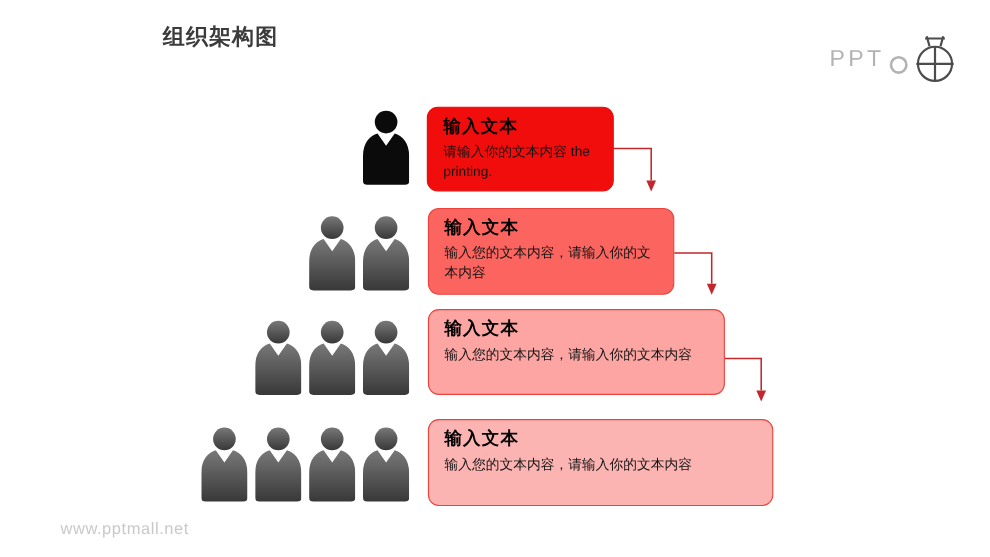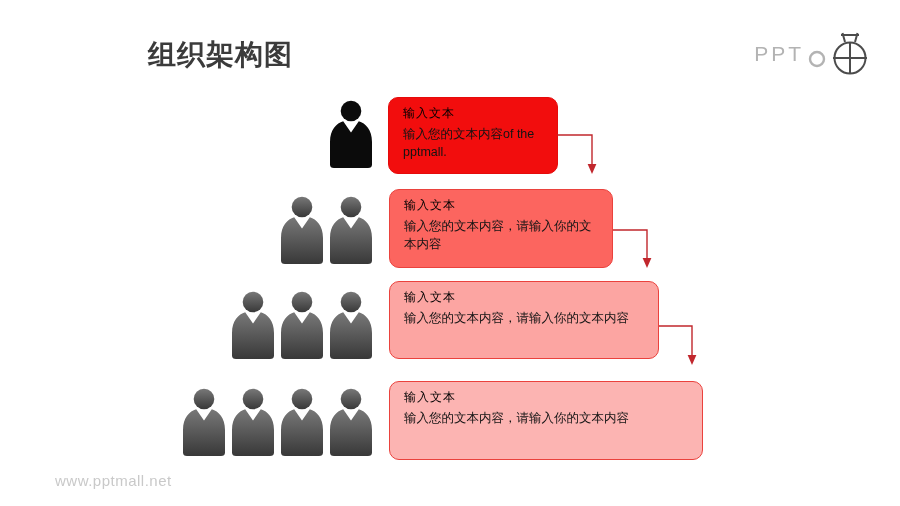--- a/index.html
+++ b/index.html
@@ -2,22 +2,22 @@
 <html><head>
 <meta charset="utf-8">
 <style>
   html,body{margin:0;padding:0;background:#ffffff;}
   .slide{
     position:relative;width:900px;height:506px;background:#ffffff;overflow:hidden;
     font-family:"Liberation Sans","DejaVu Sans",sans-serif;
   }
   
   .slide-title{
-    position:absolute;left:148px;top:36px;
-    font-size:28px;font-weight:bold;color:#3b3b3b;letter-spacing:1px;
+    position:absolute;left:148px;top:20px;
+    font-size:20px;font-weight:bold;color:#3b3b3b;letter-spacing:1px;
   }
   
   .logo{position:absolute;right:28px;top:30px;display:flex;align-items:center;}
   .logo-text{
     font-size:21px;color:#b3b3b3;letter-spacing:3px;font-weight:400;
     margin-right:4px;
   }
   
   .watermark{
     position:absolute;left:55px;top:472px;
@@ -29,21 +29,21 @@
   .people-row.row-1{top:196px;right:528px;}
   .people-row.row-2{top:291px;right:528px;}
   .people-row.row-3{top:388px;right:528px;}
   .person-icon{display:block;}
   
   .tier-box{
     position:absolute;border-radius:10px;box-sizing:border-box;
     padding:7px 14px 6px 14px;
   }
   .tier-box .box-heading{
-    margin:0;font-size:12px;font-weight:normal;color:#000000;letter-spacing:1px;
+    margin:0;font-size:16px;font-weight:bold;color:#000000;letter-spacing:1px;
   }
   .tier-box .box-body{
     margin:3px 0 0;font-size:12.5px;line-height:1.45;color:#141414;
   }
   .tier-box.box-0{left:388px;top:97px;width:170px;height:77px;background:#f20d0d;border:1.5px solid #e50b0b;}
   .tier-box.box-1{left:389px;top:189px;width:224px;height:79px;background:#fc655f;border:1.5px solid #ea423d;}
   .tier-box.box-2{left:389px;top:281px;width:270px;height:78px;background:#fca5a2;border:1.5px solid #ea423d;}
   .tier-box.box-3{left:389px;top:381px;width:314px;height:79px;background:#fcb4b2;border:1.5px solid #ea423d;}
   
   .connector-layer{position:absolute;left:0;top:0;pointer-events:none;}
@@ -118,21 +118,21 @@
       <svg class="person-icon" width="42" height="70" viewBox="0 0 42 70">
         <use href="#person-shape" fill="url(#person-gray-gradient)"></use>
       </svg>
       <svg class="person-icon" width="42" height="70" viewBox="0 0 42 70">
         <use href="#person-shape" fill="url(#person-gray-gradient)"></use>
       </svg>
     </div>
 
   <div class="tier-box box-0">
     <h3 class="box-heading">输入文本</h3>
-    <p class="box-body">输入您的文本内容of the pptmall.</p>
+    <p class="box-body">请输入你的文本内容 the printing.</p>
   </div>
   <div class="tier-box box-1">
     <h3 class="box-heading">输入文本</h3>
     <p class="box-body">输入您的文本内容，请输入你的文本内容</p>
   </div>
   <div class="tier-box box-2">
     <h3 class="box-heading">输入文本</h3>
     <p class="box-body">输入您的文本内容，请输入你的文本内容</p>
   </div>
   <div class="tier-box box-3">

